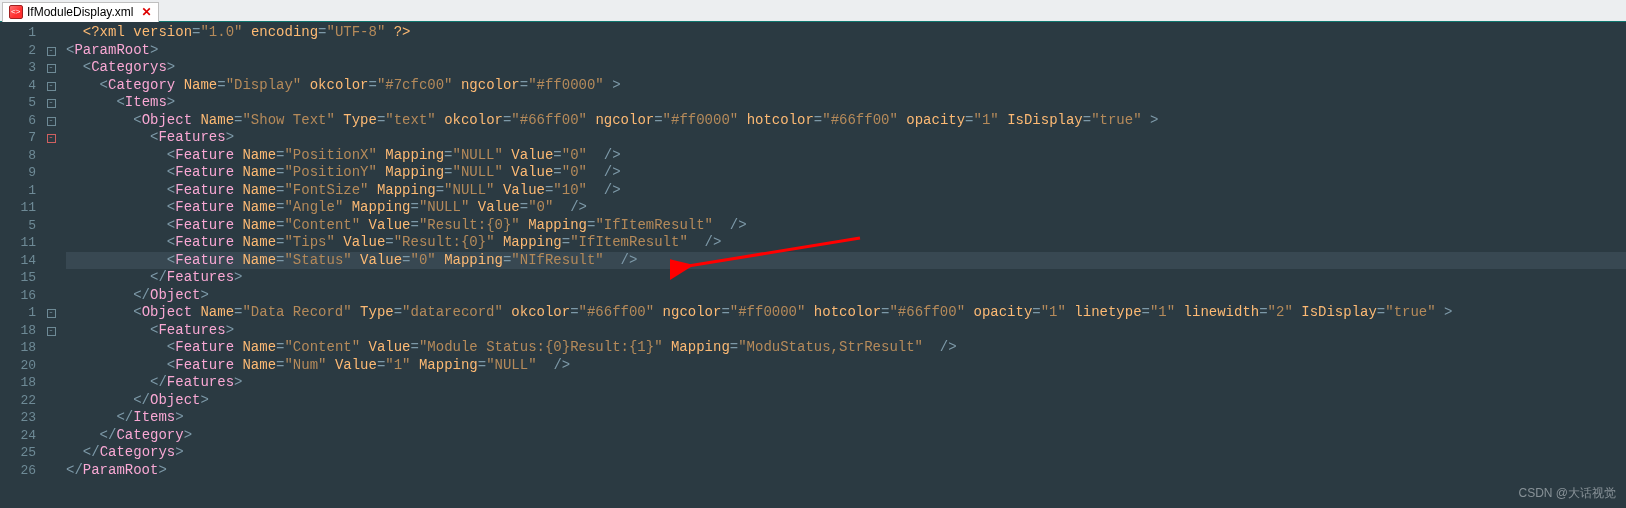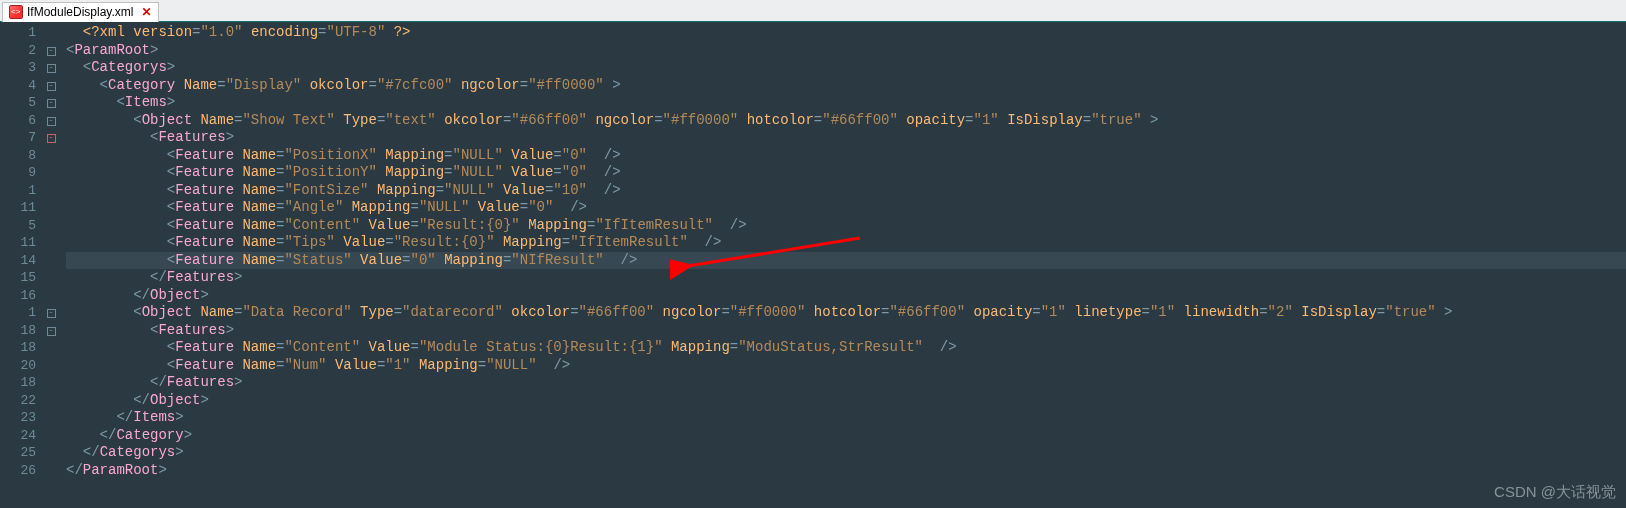--- a/index.html
+++ b/index.html
@@ -16,21 +16,21 @@
 .fold-red { border-color:#d06060; color:#d06060; }
 .code { flex:1; padding:2px 0 0 8px; line-height:17.5px; white-space:pre; }
 .hl-line { background:#384852; }
 .ln { display:block; height:17.5px; }
 .t-punc { color:#7d99a8; }
 .t-tag  { color:#f9a8d4; }
 .t-attr { color:#fdba74; }
 .t-str  { color:#b58a5a; }
 .t-xml  { color:#fdba74; }
 .arrow { position:absolute; pointer-events:none; }
-.watermark { position:absolute; right:10px; bottom:6px; color:#aeb6bb; font-family:Arial,sans-serif; font-size:15px; opacity:.7; }
+.watermark { position:absolute; right:10px; bottom:6px; color:#aeb6bb; font-family:Arial,sans-serif; font-size:12px; opacity:.7; }
 </style>
 </head>
 <body>
 
 <div class="tab-bar">
   <div class="tab">
     <span class="tab-icon"></span>
     <span>IfModuleDisplay.xml</span>
     <span class="tab-close">✕</span>
   </div>

